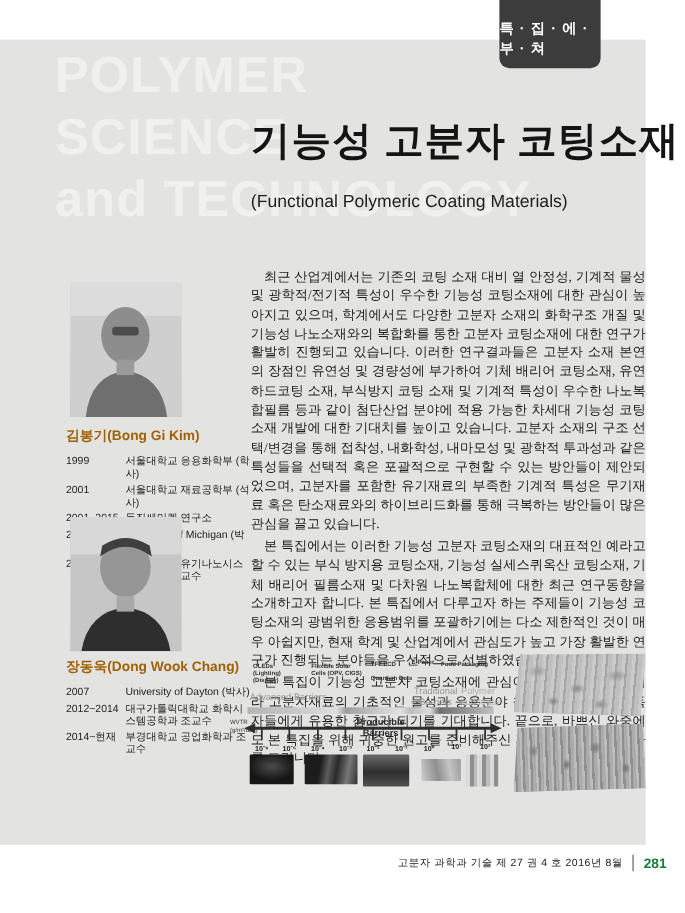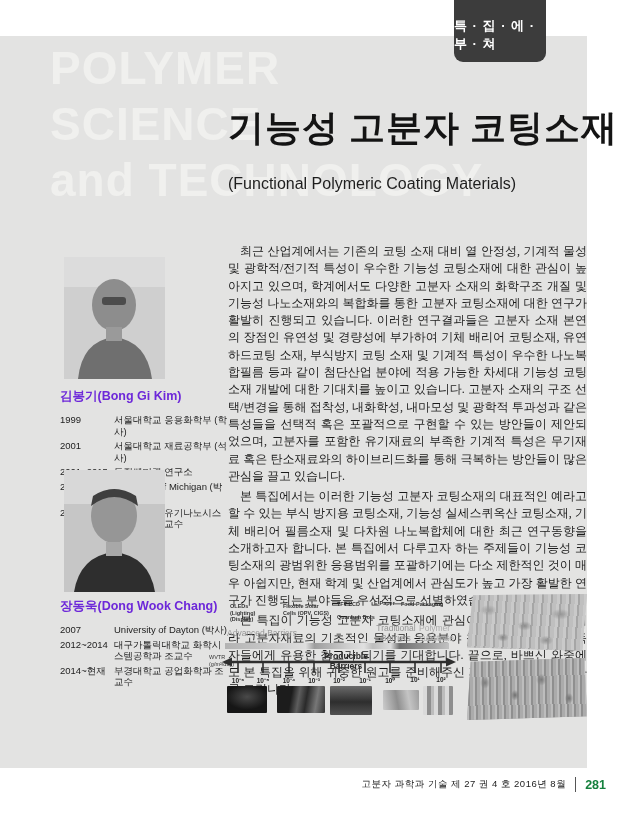--- a/index.html
+++ b/index.html
@@ -20,21 +20,21 @@
             letter-spacing:1px;white-space:nowrap;}
   .title-en{font-size:16px;color:#1e1e1e;margin-top:22px;letter-spacing:0px;}
   
   .author-photo{position:absolute;left:64px;width:101px;height:122px;overflow:hidden;
                 background:linear-gradient(#d6d6d6,#bdbdbd);}
   #photo1{top:257px;} #photo2{top:470px;}
   .author-photo svg{display:block;}
   
   .author-block{position:absolute;left:60px;width:168px;color:#1c1c1c;}
   #author1{top:388px;} #author2{top:598px;}
-  .author-name{font-size:12.5px;font-weight:bold;margin-bottom:9px;color:#6d28d9;}
+  .author-name{font-size:12.5px;font-weight:bold;margin-bottom:9px;color:#a16207;}
   .bio-row{display:flex;font-size:9.5px;line-height:11.5px;margin-bottom:3px;color:#222;}
   .bio-period{flex:0 0 54px;}
   .bio-desc{flex:1;}
   
   .body-text{position:absolute;left:228px;top:243px;width:359px;
              font-family:"Liberation Serif",serif;font-size:12px;line-height:17.3px;
              color:#1b1b1b;text-align:justify;}
   .body-text p{margin:0 0 3px 0;text-indent:12px;}
   
   .figure{position:absolute;left:225px;top:588px;width:362px;height:150px;font-family:Liberation Sans, sans-serif;}

